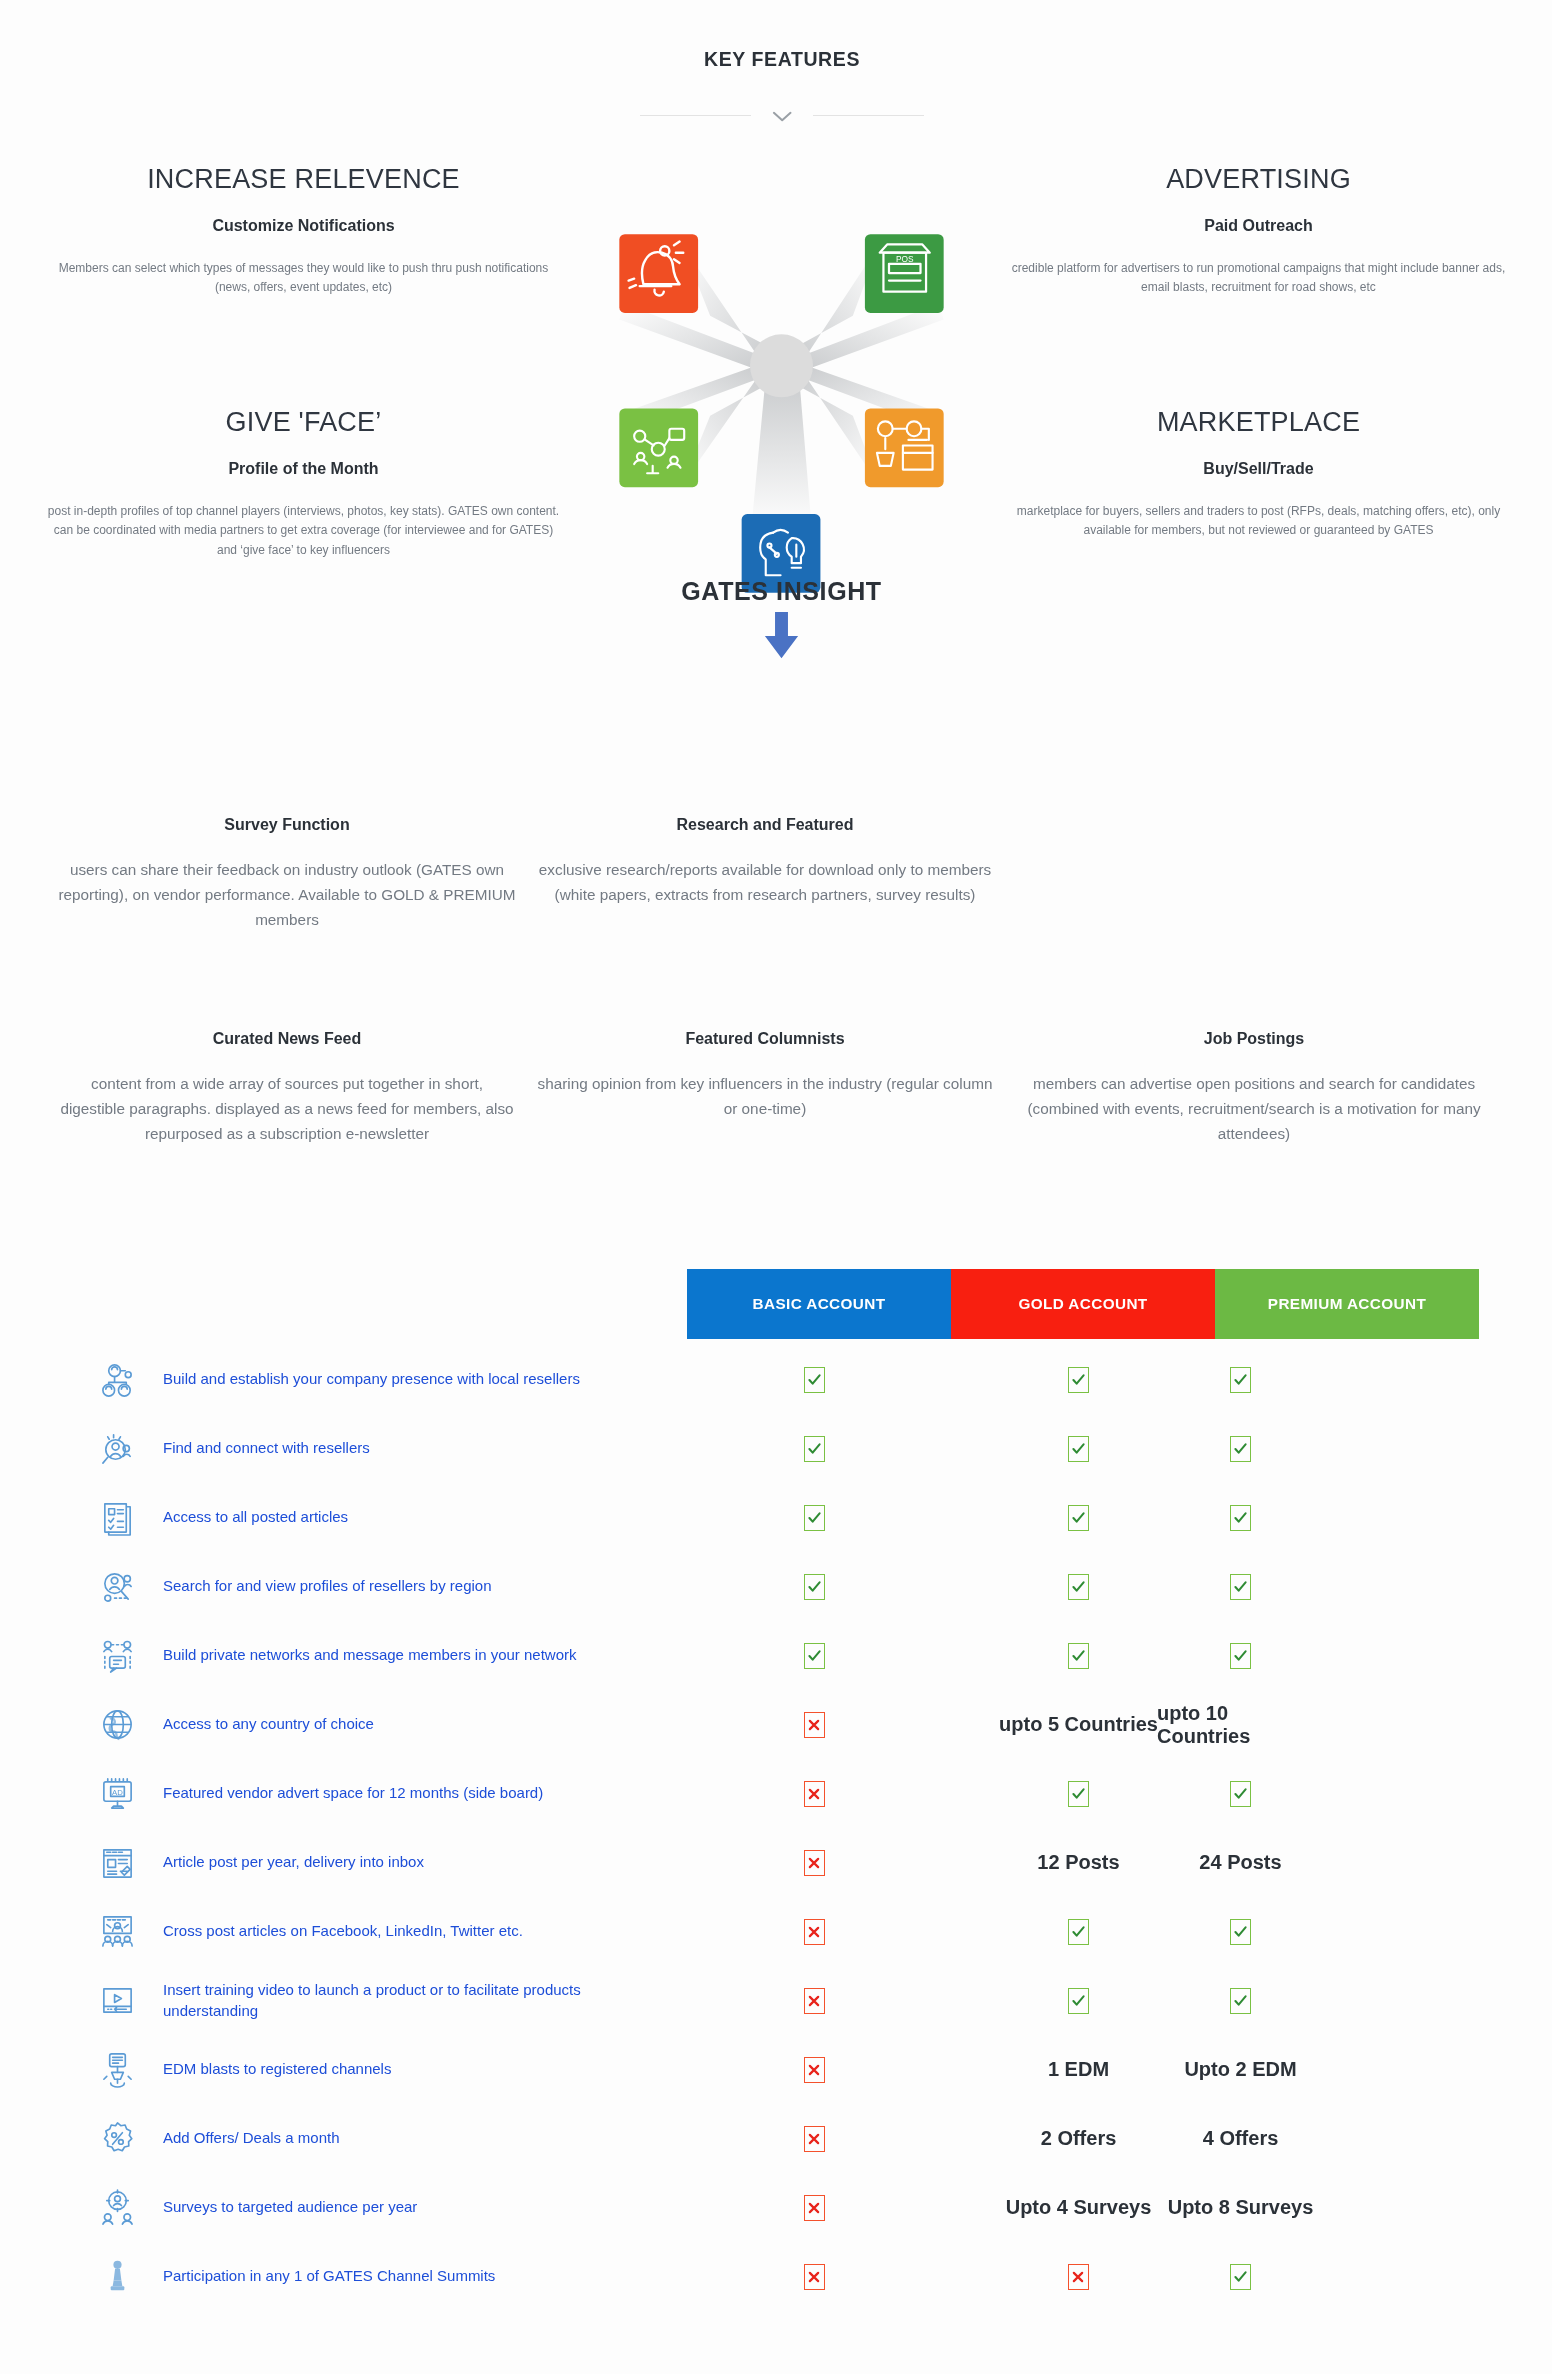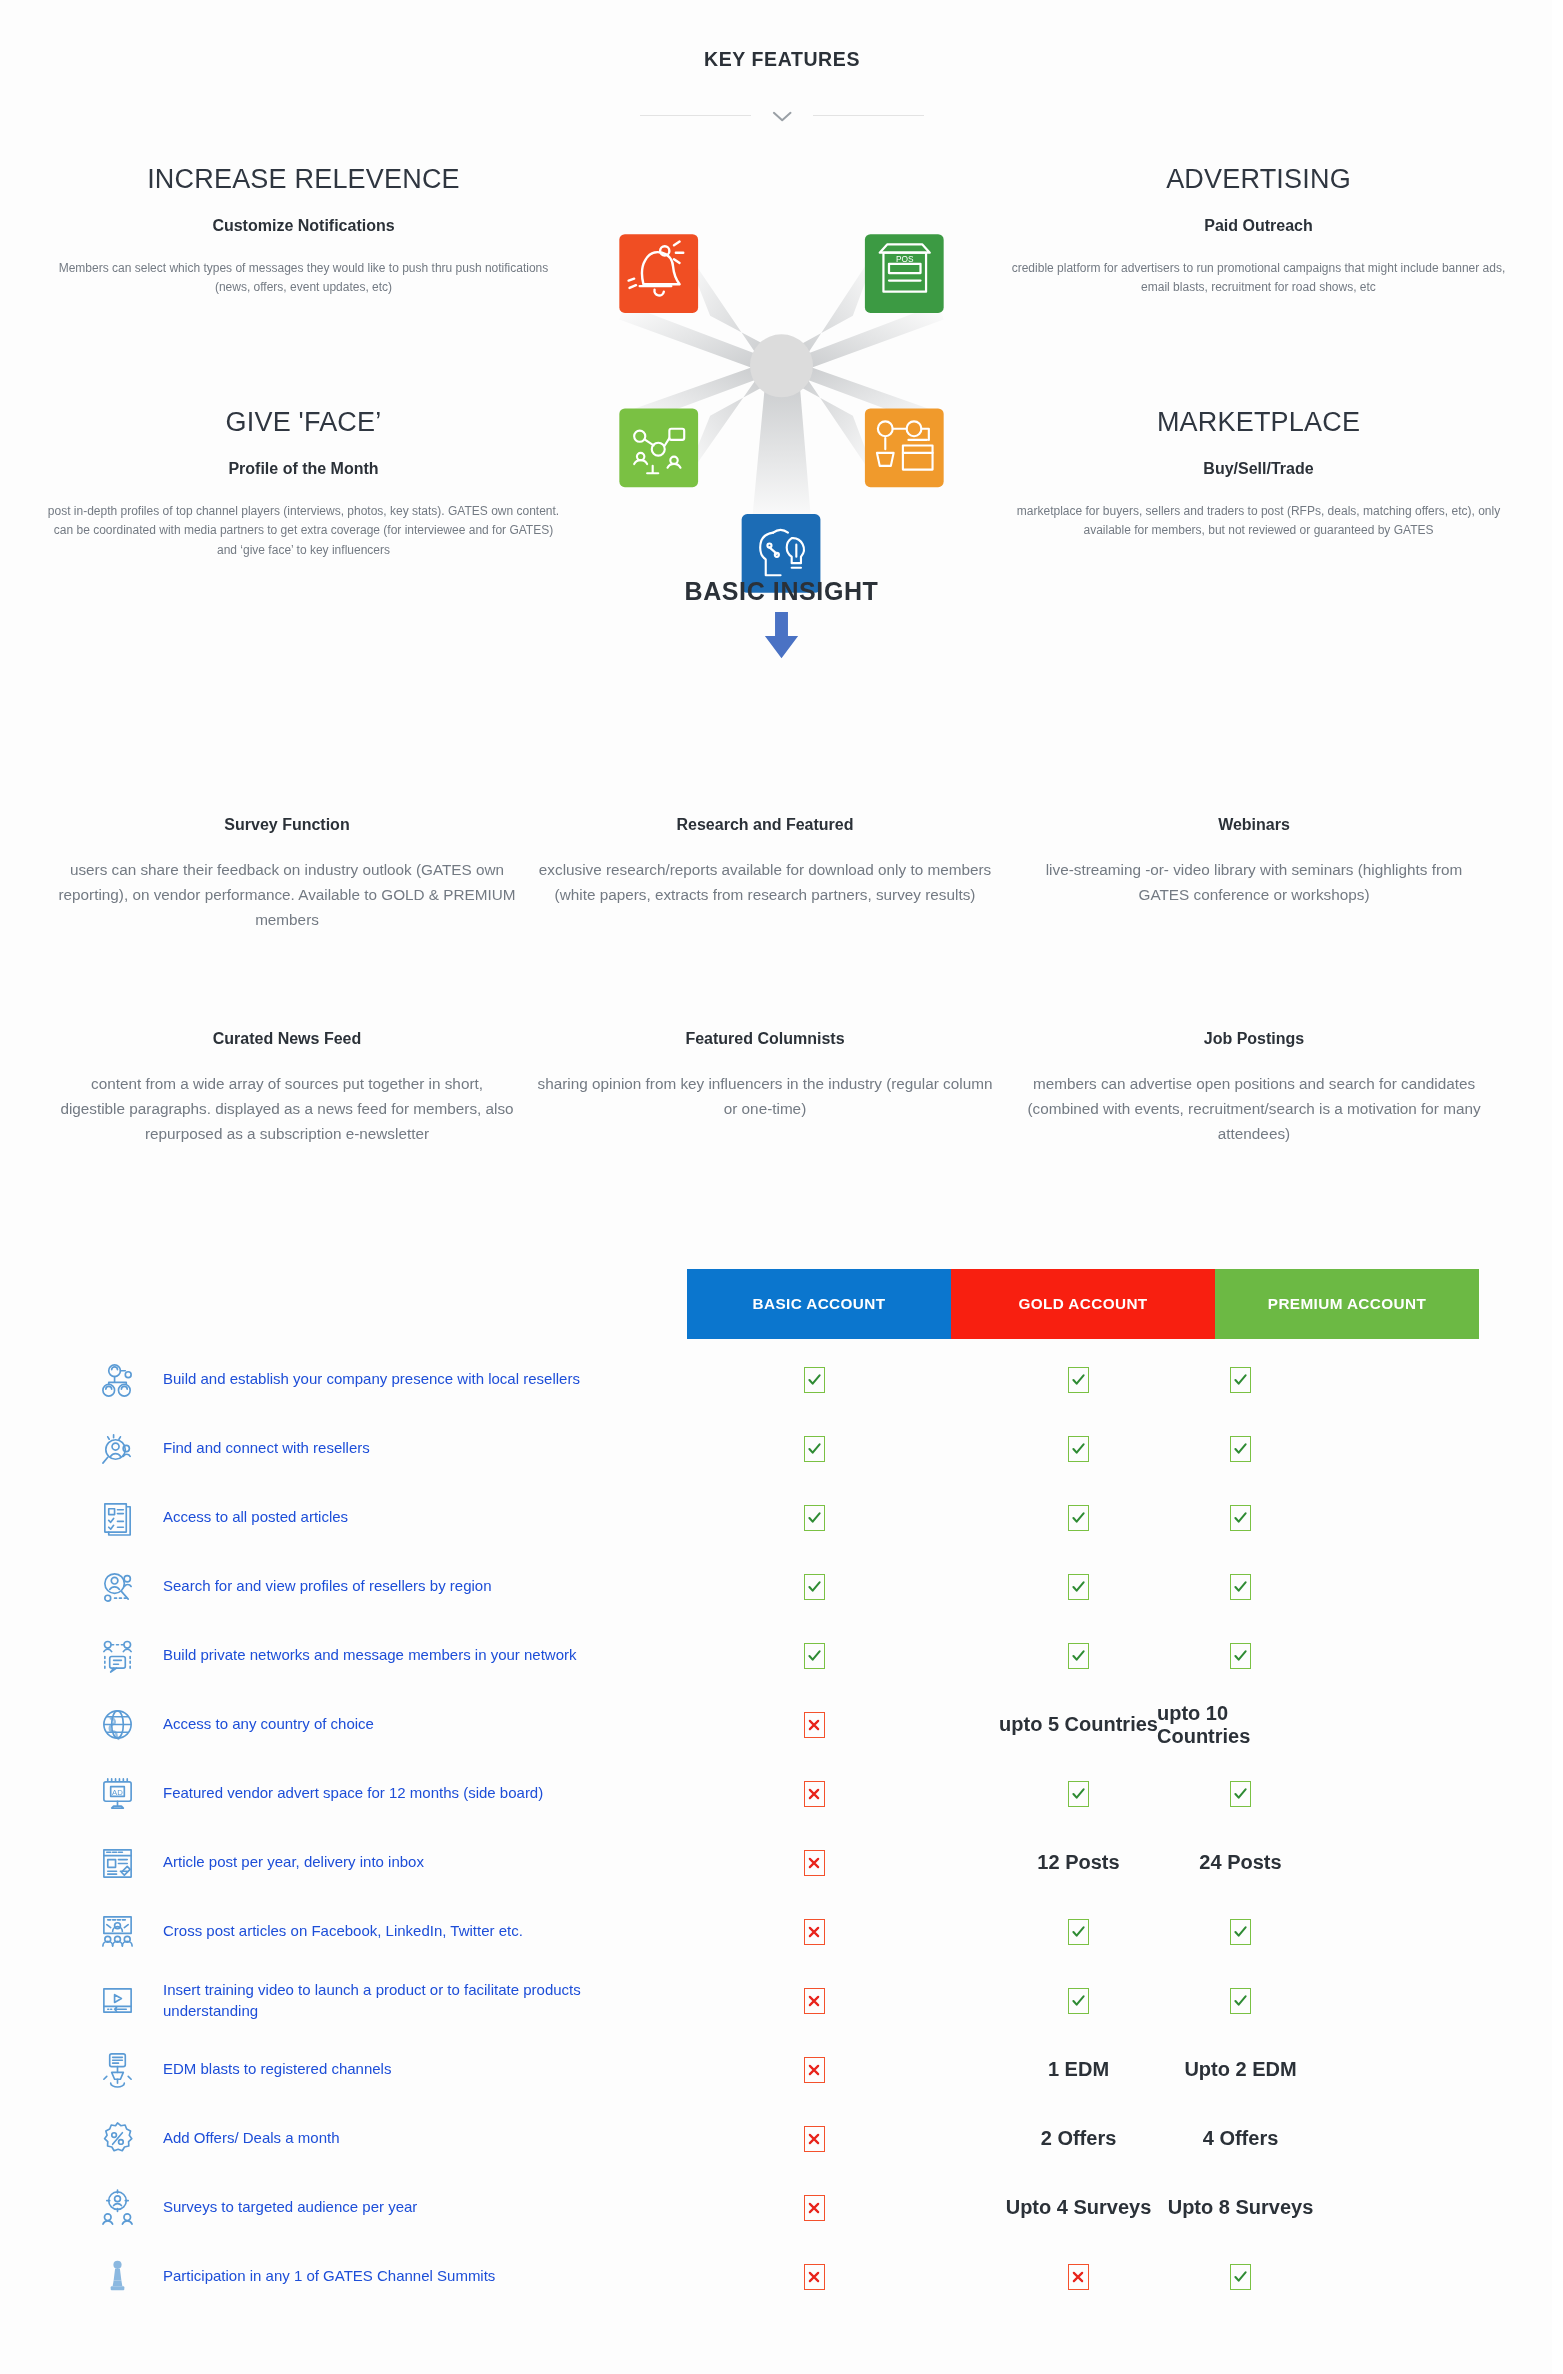--- a/index.html
+++ b/index.html
@@ -356,38 +356,34 @@
           <circle cx="212" cy="366" r="2.2"></circle>
           <circle cx="220" cy="376" r="2.2"></circle>
           <path d="M212 368 l8 7"></path>
           <path d="M236 358 a12 12 0 0 1 10 20 l0 7 h-10 l0 -7 a12 12 0 0 1 0 -20 z"></path>
           <path d="M236 390 h10"></path>
           <path d="M241 365 l0 13"></path>
         </g>
       </g>
     </svg>
 
-    <div class="share-insight-label">BASIC INSIGHT</div>
+    <div class="share-insight-label">GATES INSIGHT</div>
 
     <svg style="position:absolute;left:190px;top:406px;" width="37" height="48" viewBox="0 0 40 52">
       <polygon points="13,0 27,0 27,26 38,26 20,50 2,26 13,26" fill="#4a72c4"></polygon>
     </svg>
   </div>
 
   <div class="tri-block tri-c1" style="top:816px;">
     <div class="tri-title">Survey Function</div>
     <p class="tri-body">users can share their feedback on industry outlook (GATES own reporting), on vendor performance. Available to GOLD &amp; PREMIUM members</p>
   </div>
   <div class="tri-block tri-c2" style="top:816px;">
     <div class="tri-title">Research and Featured</div>
     <p class="tri-body">exclusive research/reports available for download only to members (white papers, extracts from research partners, survey results)</p>
-  </div>
-  <div class="tri-block tri-c3" style="top:816px;">
-    <div class="tri-title">Webinars</div>
-    <p class="tri-body">live-streaming -or- video library with seminars (highlights from GATES conference or workshops)</p>
   </div>
 
   <div class="tri-block tri-c1" style="top:1030px;">
     <div class="tri-title">Curated News Feed</div>
     <p class="tri-body">content from a wide array of sources put together in short, digestible paragraphs. displayed as a news feed for members, also repurposed as a subscription e-newsletter</p>
   </div>
   <div class="tri-block tri-c2" style="top:1030px;">
     <div class="tri-title">Featured Columnists</div>
     <p class="tri-body">sharing opinion from key influencers in the industry (regular column or one-time)</p>
   </div>

